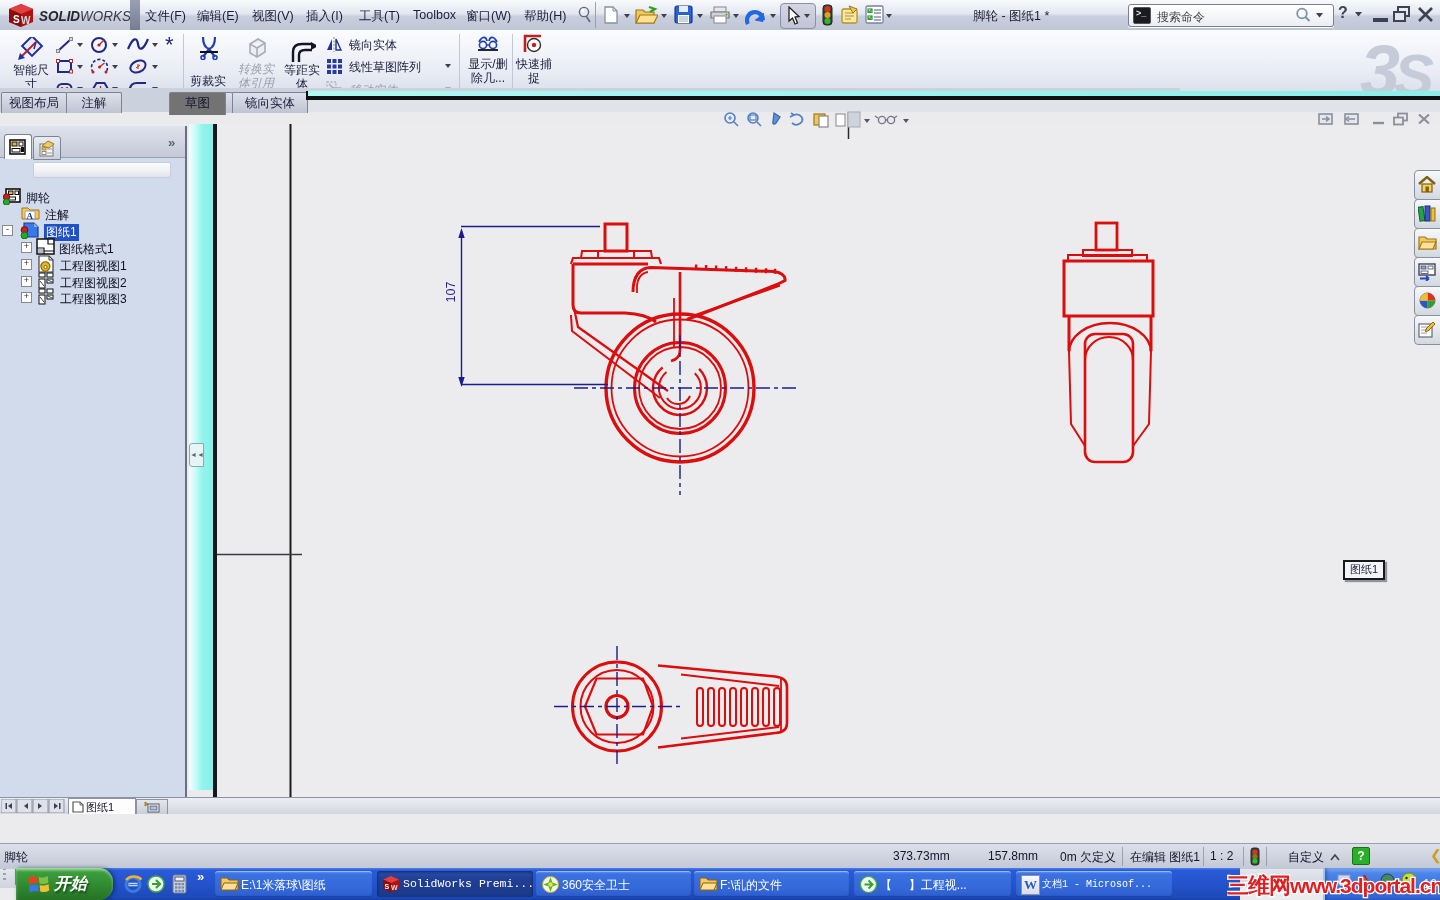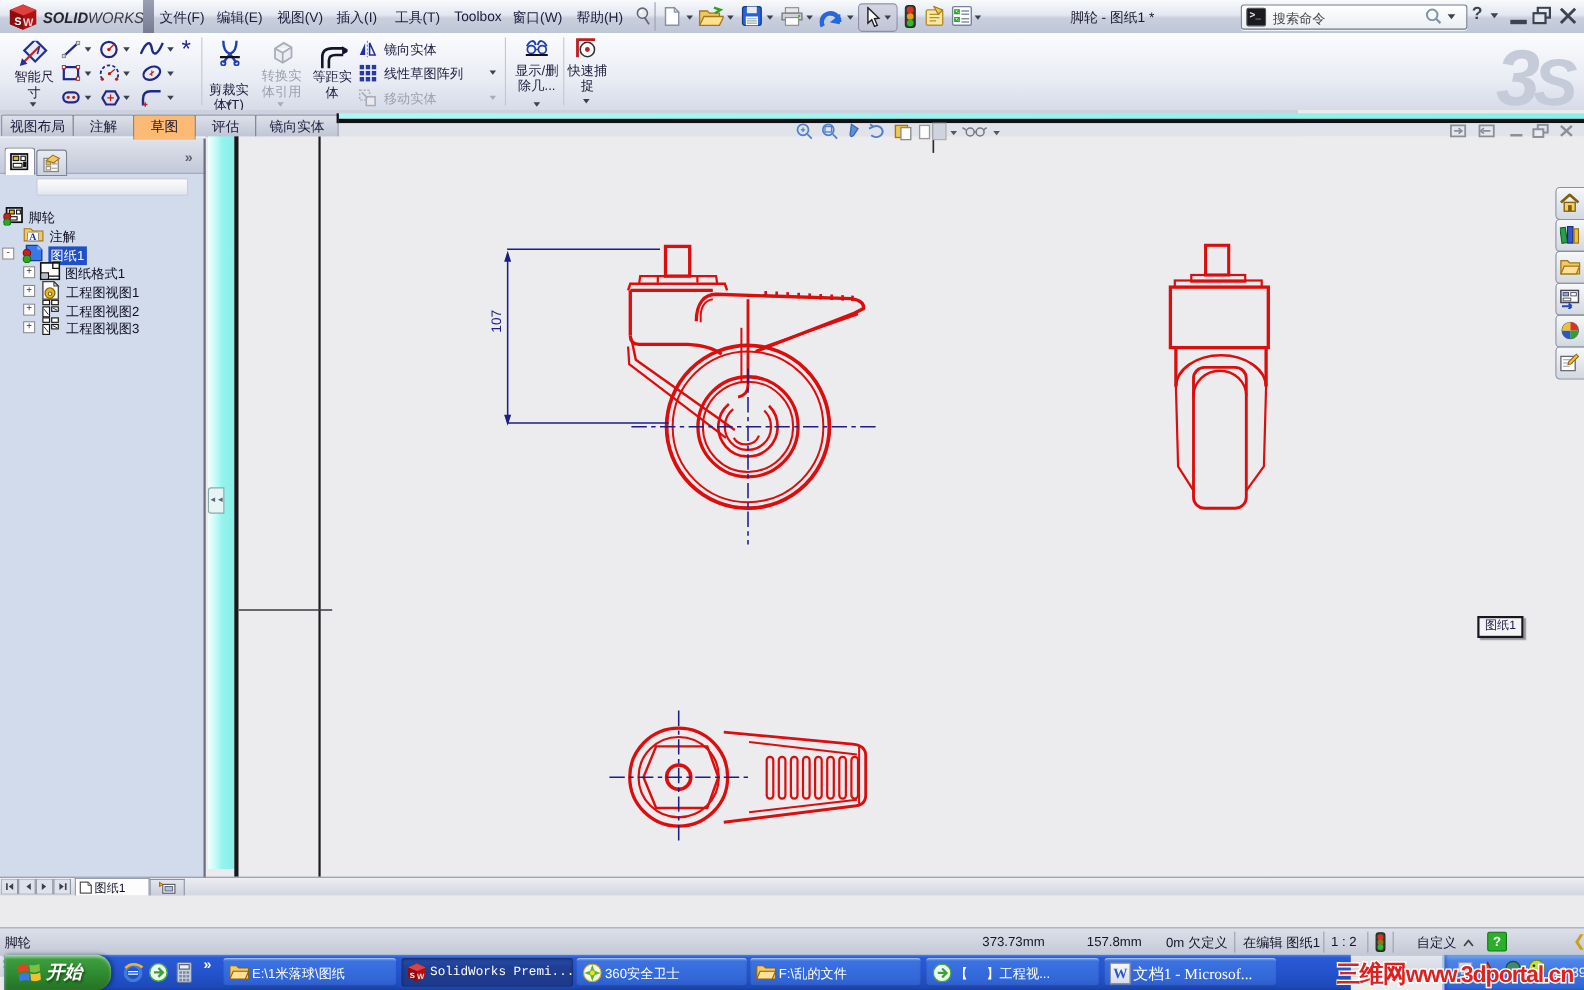--- a/index.html
+++ b/index.html
@@ -8,43 +8,43 @@
   .abs{position:absolute;}
   
   #titlebar{left:0;top:0;width:1440px;height:30px;
     background:linear-gradient(#f8fafc,#e3e7f0 45%,#c9cfdd 55%,#bfc6d6);
     border-bottom:1px solid #9aa0b2;}
   .menu{font-size:12.5px;color:#1c1c3c;}
   
   #ribbon{left:0;top:30px;width:1440px;height:70px;
     background:linear-gradient(#fbfcfe,#e9ecf4 60%,#d6dbe8);}
   .rlbl{font-size:12px;color:#1c1c3c;text-align:center;line-height:14px;}
-  .rlbl.dis{color:#9aa0ae;}
+  .rlbl.dis{color:#9aa0ae;font-style:italic;}
   .dar{width:0;height:0;border-left:3.5px solid transparent;border-right:3.5px solid transparent;border-top:4px solid #3a3f52;}
   .dar.dis{border-top-color:#a8adb8;}
   .rsep{width:1px;background:#c2c7d6;}
   
-  #tabrow{left:0;top:100px;width:1180px;height:24px;background:#ccd1de;}
+  #tabrow{left:0;top:88px;width:1180px;height:24px;background:#ccd1de;}
   .rtab{position:absolute;top:4px;height:20px;line-height:20px;text-align:center;
     font-size:12.5px;color:#1c1c3c;background:linear-gradient(#dde1ea,#bec4d3);
     border:1px solid #7d8294;border-bottom:none;border-radius:2px 2px 0 0;}
-  .rtab.act{background:#fdba74;height:22px;z-index:3;color:#15152e;}
+  .rtab.act{background:#737373;height:22px;z-index:3;color:#15152e;margin-left:48px;}
   
   #lpanel{left:0;top:124px;width:187px;height:673px;background:#d2dbeb;border-top:2px solid #e9edf4;}
   .tree{font-size:12px;color:#101024;}
   
   #cyan{left:189px;top:124px;width:24px;height:666px;background:linear-gradient(90deg,#f2fffe,#c6fbf7 28%,#94f3ed 55%,#88efe9);}
   #blackbar{left:213px;top:124px;width:4px;height:673px;background:#17171c;}
   
   #draw{left:217px;top:124px;width:1223px;height:673px;background:#ececef;}
   
   #sheetbar{left:0;top:797px;width:1440px;height:16px;background:linear-gradient(#eceef3,#d2d6e0);border-top:1px solid #8d93a5;}
   #combobar{left:0;top:857px;width:1440px;height:30px;background:linear-gradient(#f0f2f6,#cfd3de);border-top:1px solid #fff;font-family:Liberation Mono, monospace;}
   #statusbar{left:0;top:843px;width:1440px;height:25px;background:linear-gradient(#dde0e9,#c3c8d6);border-top:1px solid #9aa0b2;font-size:12px;color:#14142a;}
-  #taskbar{left:4px;top:868px;width:1224px;height:32px;background:linear-gradient(#4a80ee,#2a5ad8 8%,#2453cc 50%,#1d49b8 92%,#1540a8);}
+  #taskbar{left:16px;top:868px;width:1224px;height:32px;background:linear-gradient(#4a80ee,#2a5ad8 8%,#2453cc 50%,#1d49b8 92%,#1540a8);}
   .tbtn{position:absolute;top:3px;height:26px;border-radius:3px;color:#fff;font-size:12px;
     background:linear-gradient(#639af2,#3b71e0 12%,#3367d8 70%,#2c5ccc);
     box-shadow:inset 0 1px 0 rgba(255,255,255,.35), inset 0 -1px 1px rgba(0,0,20,.3);}
   .tbtn .lab{position:absolute;left:26px;top:6px;white-space:nowrap;overflow:hidden;text-align:right;}
 </style>
 </head>
 <body>
 <div id="page">
   <div id="titlebar" class="abs">
 
@@ -721,21 +721,21 @@
       <svg class="abs" style="left:6px;top:5px" width="17" height="17" viewBox="0 0 17 17">
         <circle cx="8.5" cy="8.5" r="8" fill="#eef8ee" stroke="#48a848" stroke-width="1.2"></circle>
         <path d="M4.5 8.5 h8 M8.5 4.5 l4 4 -4 4" stroke="#38a038" stroke-width="2" fill="none"></path>
       </svg>
       <span class="lab">【&nbsp;&nbsp;&nbsp;&nbsp;&nbsp;】工程视...</span>
     </div>
     <div class="tbtn" style="left:1000px;width:156px">
       <div class="abs" style="left:5px;top:4px;width:17px;height:18px;background:linear-gradient(#f8f8fa,#d8dce8);border:1px solid #8a90a8">
         <span class="abs" style="left:2px;top:1px;font-size:13px;font-weight:bold;color:#2858c8;font-family:'Liberation Serif',serif">W</span>
       </div>
-      <span class="lab" style="font-family:Liberation Serif, serif;font-size:14px">文档1 - Microsof...</span>
+      <span class="lab" style="font-family:Liberation Mono, monospace;font-size:10px">文档1 - Microsof...</span>
     </div>
 
     <div class="abs" style="left:1307px;top:0;width:133px;height:32px;background:linear-gradient(#7fb0f4,#4f86ea 15%,#3a70e0 60%,#2f63d4);border-left:2px solid #9cc2f6;box-shadow:inset 2px 0 3px rgba(0,20,80,.3)">
       <svg class="abs" style="left:12px;top:6px" width="14" height="14" viewBox="0 0 14 14">
           <rect x="1" y="1" width="12" height="9" fill="#c8d8f0" stroke="#8898b8"></rect>
           <rect x="3" y="10" width="8" height="2" fill="#c8d0e0"></rect>
         </svg>
       <svg class="abs" style="left:32px;top:5px" width="15" height="15" viewBox="0 0 15 15">
           <path d="M2 13 L7.5 2 L13 13 Z" fill="#e04030" stroke="#901808"></path>
         </svg>

